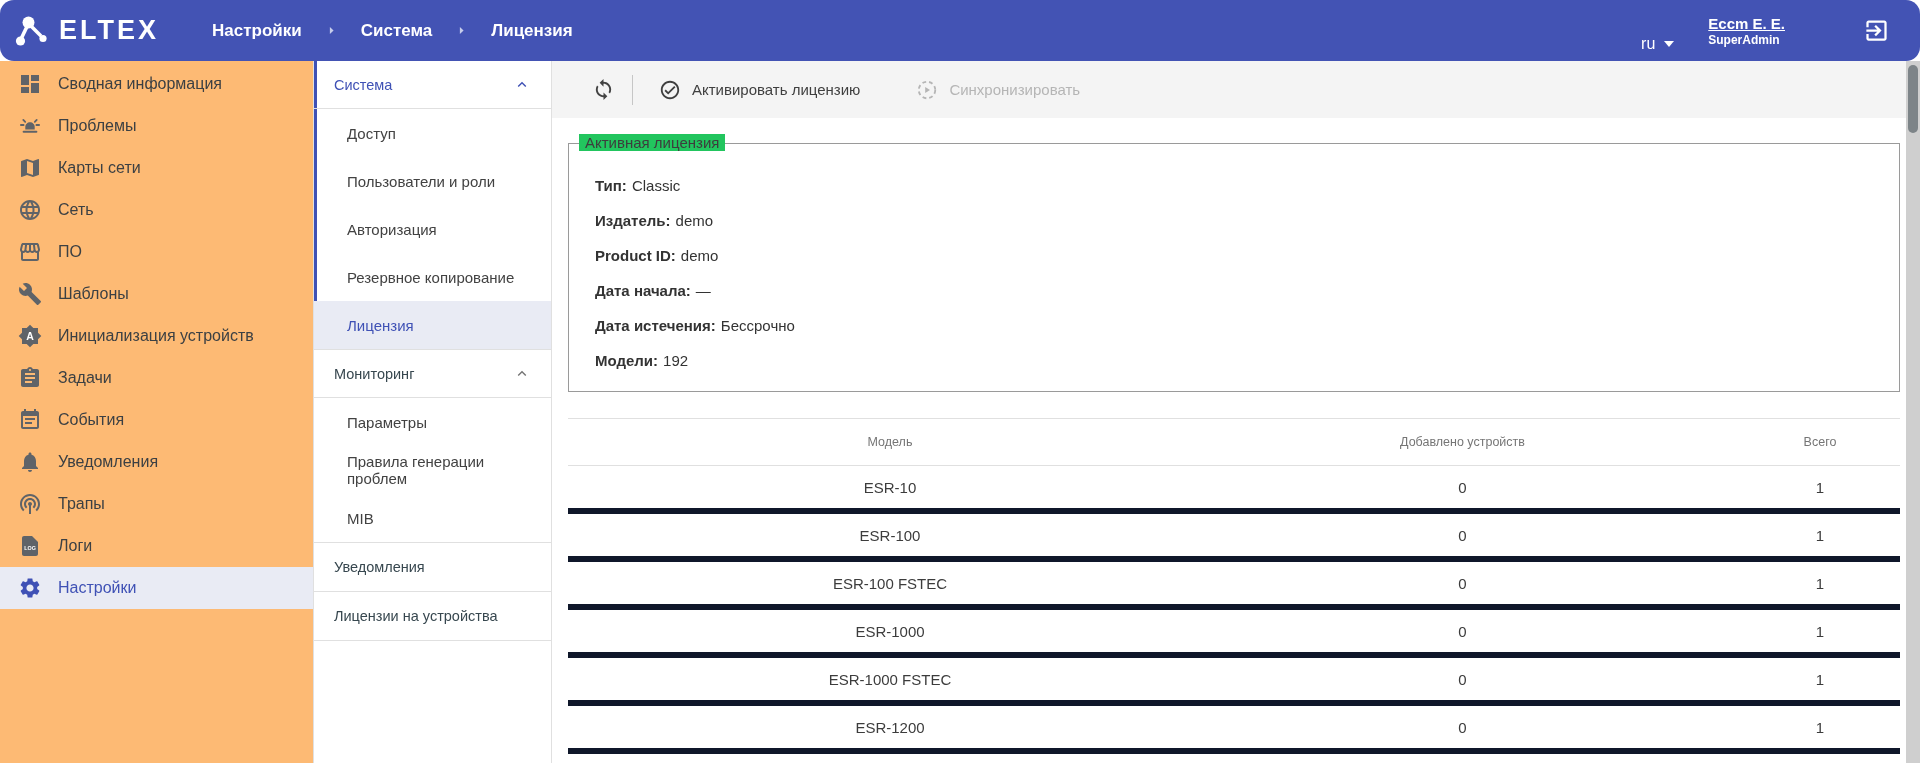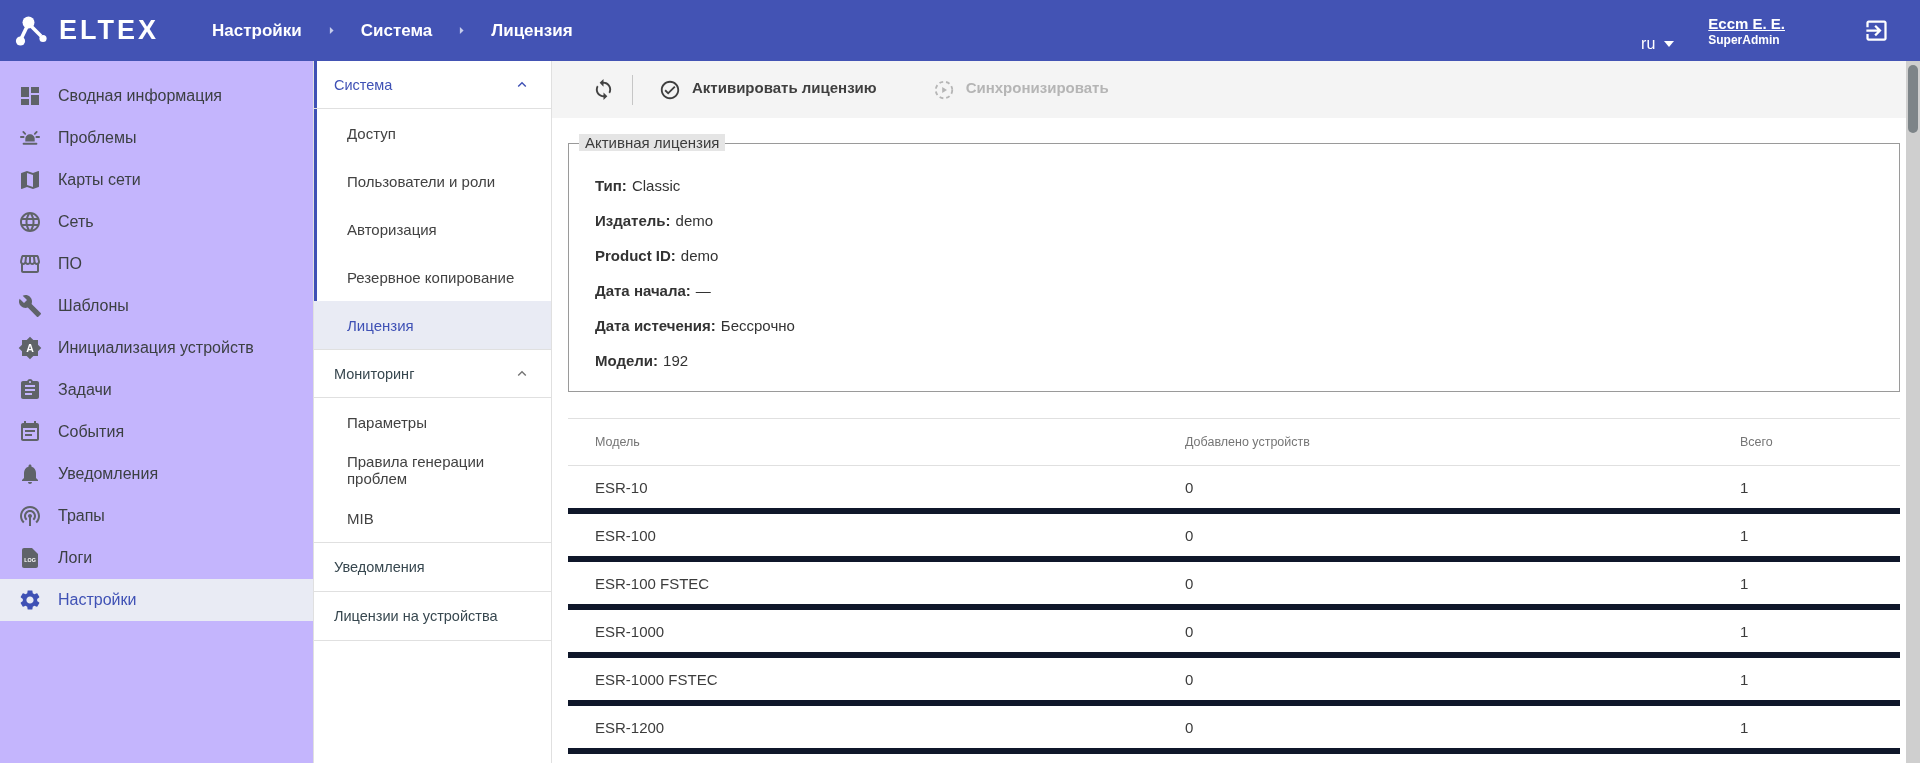--- a/index.html
+++ b/index.html
@@ -6,40 +6,40 @@
   html, body { width: 1920px; height: 763px; overflow: hidden; }
   body {
     font-family: "Liberation Sans", "DejaVu Sans", sans-serif;
     background: #ffffff; color: #3c3c3c;
   }
   .app { width: 1920px; height: 763px; display: flex; flex-direction: column; }
 
   
   .topbar {
     height: 61px; flex: 0 0 61px; background: #4353b4; color: #fff;
-    display: flex; align-items: center; padding: 0 30px 0 14px;
+    display: flex; align-items: center; padding: 0 30px 0 14px; border-radius: 14px;
   }
   .logo { display: flex; align-items: center; gap: 9px; width: 172px; cursor: pointer; }
   .logo-text { font-size: 27px; font-weight: 700; letter-spacing: 3px; line-height: 1; }
   .breadcrumb { display: flex; align-items: center; gap: 24px; margin-left: 26px; font-size: 17px; font-weight: 700; }
   .crumb { cursor: pointer; }
   .crumb-sep { opacity: .85; display: flex; align-items: center; }
   .topbar-right { margin-left: auto; display: flex; align-items: center; }
   .lang { display: flex; align-items: center; gap: 9px; font-size: 16px; cursor: pointer; margin-top: 26px; }
   .caret-down { width: 0; height: 0; border-left: 5px solid transparent; border-right: 5px solid transparent; border-top: 6px solid #fff; }
   .user { display: flex; flex-direction: column; margin-left: 34px; margin-right: 78px; cursor: pointer; }
   .user-name { font-size: 15px; font-weight: 700; text-decoration: underline; line-height: 19px; }
   .user-role { font-size: 12px; font-weight: 700; line-height: 15px; }
   .logout-btn { background: none; border: none; color: #fff; cursor: pointer; display: flex; align-items: center; }
 
   
   .main { flex: 1; display: flex; min-height: 0; }
 
   
-  .sidebar { width: 313px; flex: 0 0 313px; background: #c4b5fd; padding-top: 14px; }
+  .sidebar { width: 313px; flex: 0 0 313px; background: #fdba74; padding-top: 2px; }
   .nav-item {
     height: 42px; display: flex; align-items: center; gap: 16px;
     padding: 0 10px 0 18px; font-size: 16px; color: #3c4043; cursor: pointer;
   }
   .nav-item .nav-ic { width: 24px; height: 24px; color: #5f6368; flex: 0 0 24px; display: flex; }
   .nav-item.active { background: #e9ebf4; color: #3f51b5; }
   .nav-item.active .nav-ic { color: #3f51b5; }
 
   
   .submenu { width: 239px; flex: 0 0 239px; background: #fff; border-right: 1px solid #e0e0e0; border-left: 1px solid #e0e0e0; }
@@ -62,39 +62,39 @@
   .sub-item.selected { background: #e9ebf4; color: #3f51b5; }
 
   
   .content { flex: 1; background: #fff; overflow: hidden; }
   .toolbar {
     height: 57px; background: #f4f4f4; display: flex; align-items: center; padding-left: 40px;
   }
   .tb-icon-btn { background: none; border: none; color: #424242; cursor: pointer; display: flex; align-items: center; }
   .tb-divider { width: 1px; height: 30px; background: #c6c6c6; margin: 0 26px 0 17px; }
   .tb-btn {
-    background: none; border: none; display: flex; align-items: flex-start; gap: 11px;
-    font-family: inherit; font-size: 15px; font-weight: 700; color: #3f3f3f; cursor: pointer;
+    background: none; border: none; display: flex; align-items: center; gap: 11px;
+    font-family: inherit; font-size: 15px; font-weight: 400; color: #3f3f3f; cursor: pointer;
   }
   .tb-btn.disabled { color: #b5b5b5; cursor: default; }
   .tb-btn + .tb-btn { margin-left: 56px; }
 
   .panel {
     position: relative; border: 1px solid #9a9a9a; margin: 25px 6px 0 16px;
     padding: 24px 0 14px 26px; height: 249px;
   }
   .panel-legend {
-    position: absolute; top: -10px; left: 10px; background: #e5e5e5; padding: 0 6px;
+    position: absolute; top: -10px; left: 10px; background: #22c55e; padding: 0 6px;
     font-size: 15px; color: #3d3d3d;
   }
   .lic-row { height: 35px; display: flex; align-items: center; font-size: 15px; color: #333; }
   .lic-row b { font-weight: 700; margin-right: 5px; }
 
   .table { margin: 26px 6px 0 16px; border-top: 1px solid #e0e0e0; }
-  .thead, .trow { display: grid; grid-template-columns: 617px 555px 1fr; align-items: center; }
+  .thead, .trow { display: grid; grid-template-columns: 617px 555px 1fr; align-items: center; text-align: center; }
   .thead { height: 47px; border-bottom: 1px solid #e0e0e0; }
   .thead span { font-size: 12.5px; color: #757575; }
   .thead span:first-child, .trow span:first-child { padding-left: 27px; }
   .trow { height: 48px; border-bottom: 6px solid #0f172a; font-size: 15px; color: #3c3c3c; cursor: pointer; }
 
   
   .scrollbar { width: 14px; flex: 0 0 14px; background: #cfcfcf; position: relative; }
   .scroll-thumb { position: absolute; top: 4px; left: 2px; width: 10px; height: 68px; border-radius: 6px; background: #7d8488; }
 </style>
 </head>

